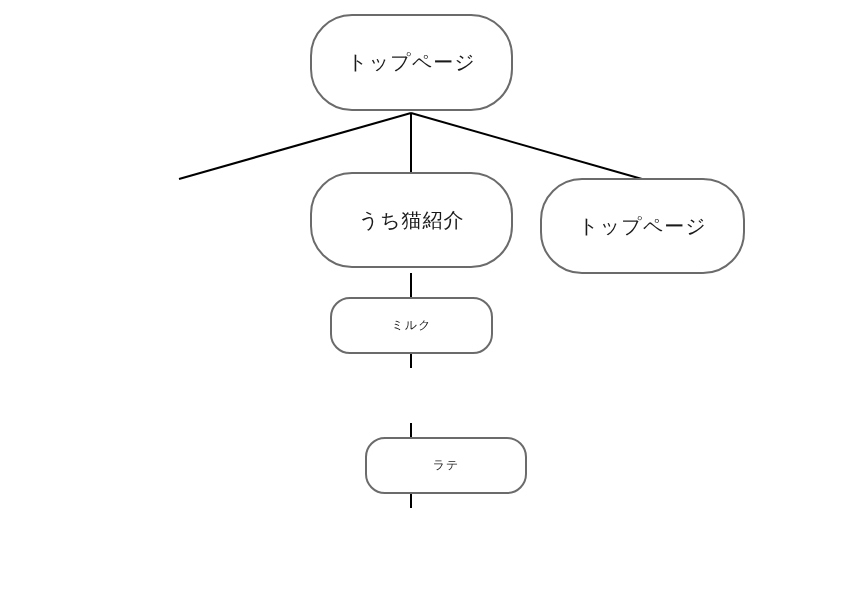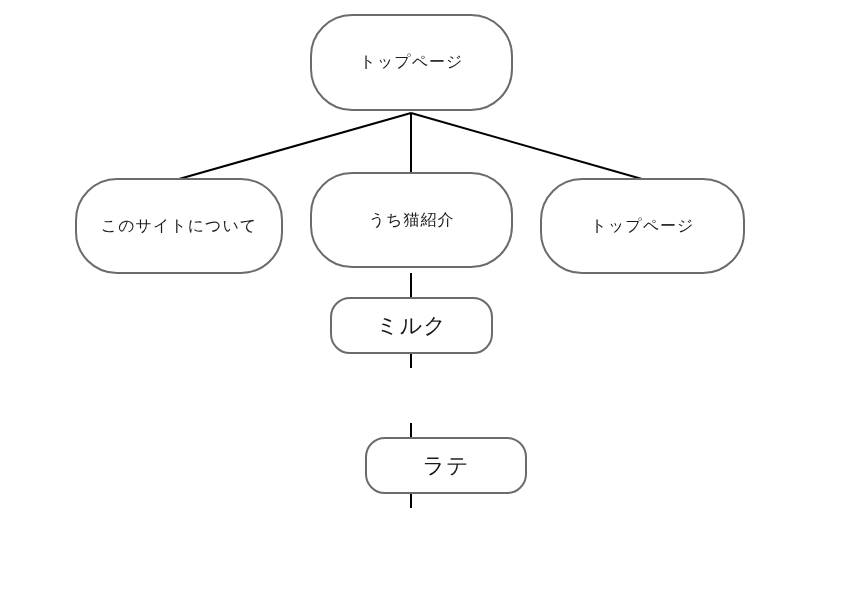--- a/index.html
+++ b/index.html
@@ -33,26 +33,26 @@
     border: 2px solid #6b6b6b;
     display: flex;
     align-items: center;
     justify-content: center;
     color: #1a1a1a;
     letter-spacing: 1px;
     white-space: nowrap;
   }
   .node.big {
     border-radius: 42px;
-    font-size: 16px;
+    font-size: 20px;
     align-items: center;
   }
   .node.small {
     border-radius: 20px;
-    font-size: 22px;
+    font-size: 12px;
   }
   .node-top     { left: 310px; top:  14px; width: 203px; height: 97px; }
   .node-about   { left:  75px; top: 178px; width: 208px; height: 96px; font-size: 17px; }
   .node-cats    { left: 310px; top: 172px; width: 203px; height: 96px; }
   .node-contact { left: 540px; top: 178px; width: 205px; height: 96px; }
   .node-cat0    { left: 330px; top: 297px; width: 163px; height: 57px; }
   .node-cat1    { left: 330px; top: 367px; width: 163px; height: 57px; }
   .node-cat2    { left: 330px; top: 437px; width: 162px; height: 57px; margin-left: 35px; }
   .node-cat3    { left: 330px; top: 507px; width: 163px; height: 57px; }
 </style>
@@ -68,23 +68,20 @@
     <line x1="411" y1="273" x2="411" y2="298"></line>
     <line x1="411" y1="353" x2="411" y2="368"></line>
     <line x1="411" y1="423" x2="411" y2="438"></line>
     <line x1="411" y1="493" x2="411" y2="508"></line>
   </svg>
 
   <div class="node big node-top">
     <span>トップページ</span>
   </div>
 
-  <div class="node big node-about">
-    <span>このサイトについて</span>
-  </div>
 
   <div class="node big node-cats">
     <span>うち猫紹介</span>
   </div>
 
   <div class="node big node-contact">
     <span>トップページ</span>
   </div>
 
   <div class="node small node-cat0">

